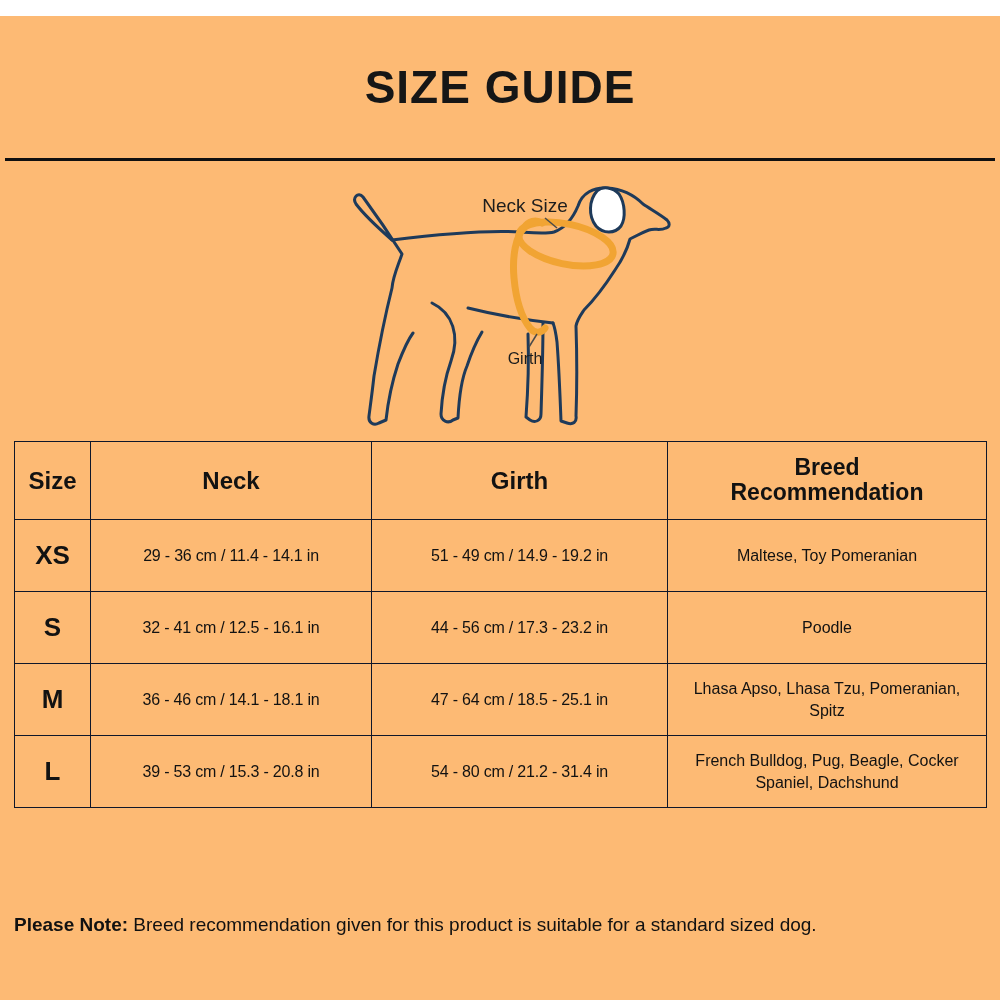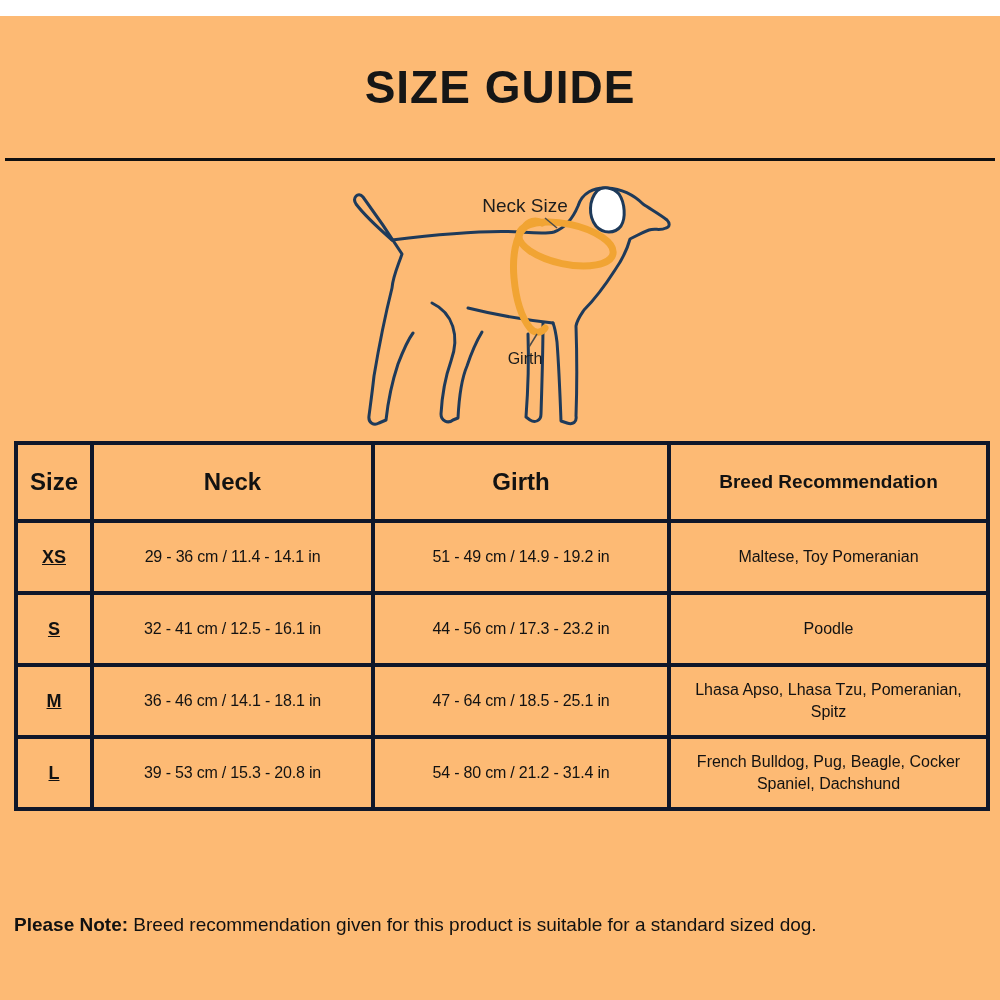--- a/index.html
+++ b/index.html
@@ -15,29 +15,29 @@
   .diagram { position:absolute; top:160px; left:330px; width:380px; height:270px; }
   .diagram text { font-family:"Liberation Sans", sans-serif; fill:#1d1d1d; }
   .lbl-neck { font-size:19px; font-weight:500; }
   .lbl-girth { font-size:16px; font-weight:500; }
 
   table.size-table {
     position:absolute; top:425px; left:14px; width:972px;
     border-collapse:collapse; table-layout:fixed;
   }
   .size-table th, .size-table td {
-    border:4px solid #0f172a; text-align:center; vertical-align:middle; color:#121212;
+    border:1px solid #0f172a; text-align:center; vertical-align:middle; color:#121212;
     padding:0;
   }
   .size-table thead tr { height:78px; }
   .size-table tbody tr { height:72px; }
   .size-table th { font-size:24px; font-weight:700; }
-  .size-table th.h-breed { font-size:19px; }
+  .size-table th.h-breed { font-size:23px; }
   .size-table th.h-breed span { display:inline-block; max-width:250px; line-height:1.12; }
-  td.c-size { font-size:18px; font-weight:700;text-decoration:underline; }
+  td.c-size { font-size:26px; font-weight:700; }
   td.c-neck, td.c-girth { font-size:16px; font-weight:400; letter-spacing:-0.2px; }
   td.c-breed { font-size:16px; font-weight:400; line-height:1.35; padding:0 8px; }
 
   .note { position:absolute; top:898px; left:14px; margin:0; font-size:19px; color:#111; }
   .note b { font-weight:700; }
 </style>
 </head>
 <body>
 
 <div class="page">

